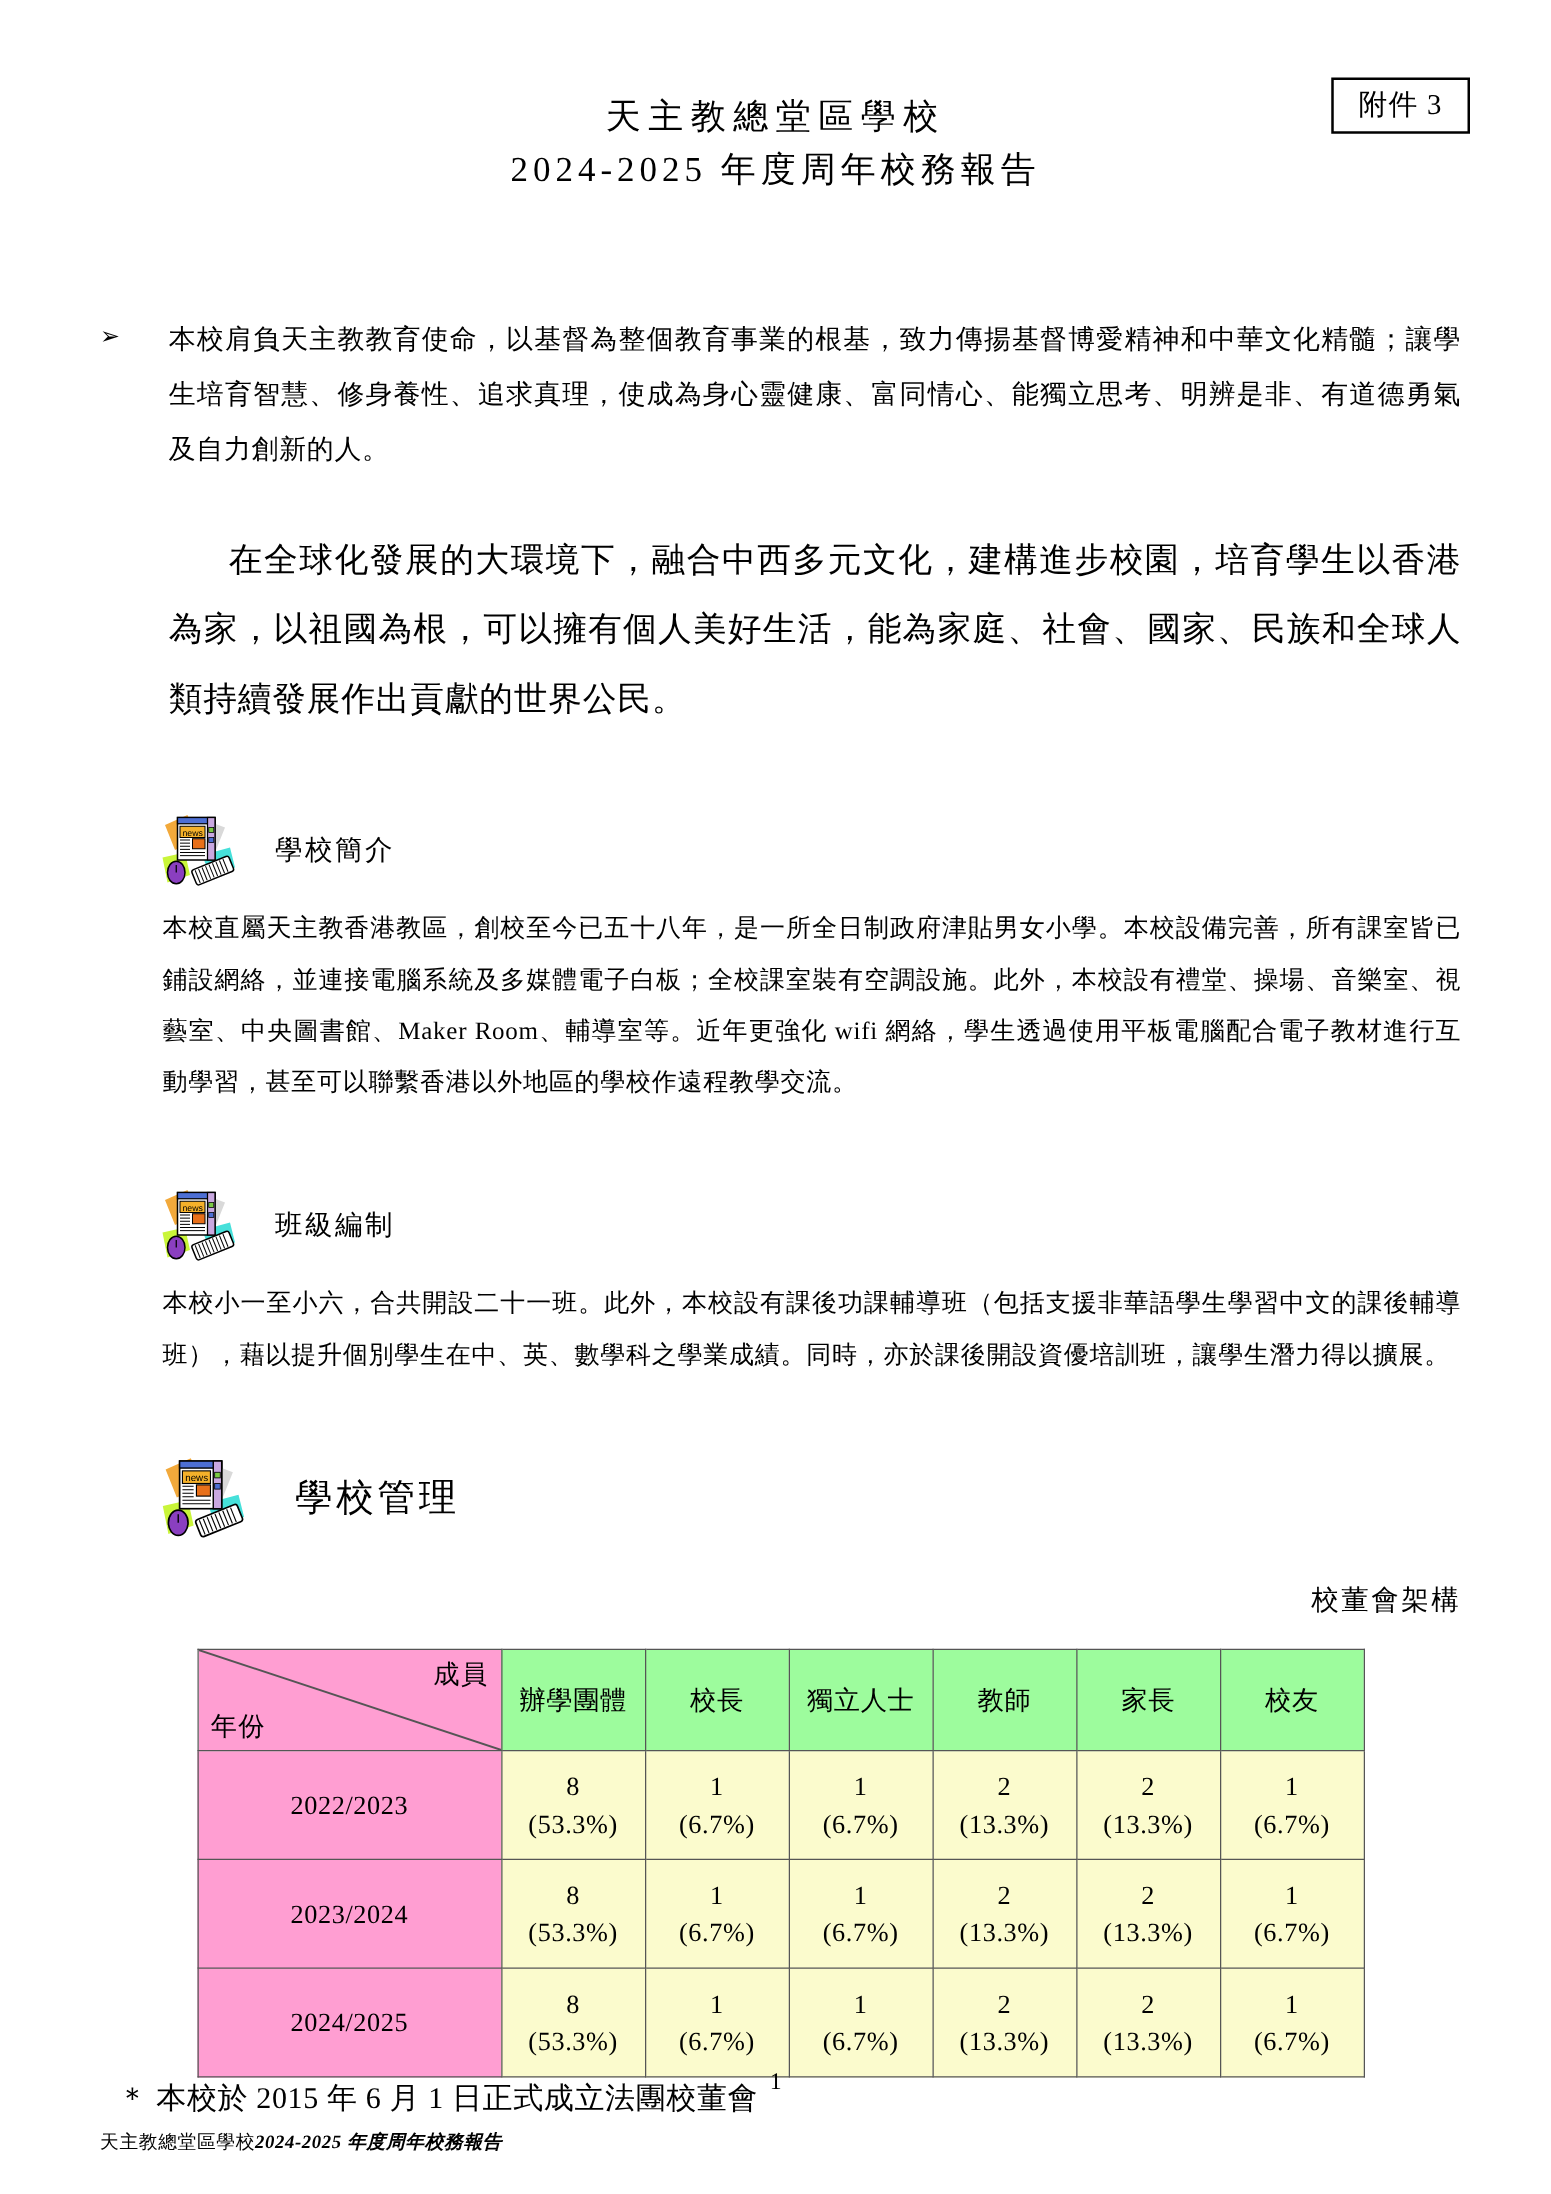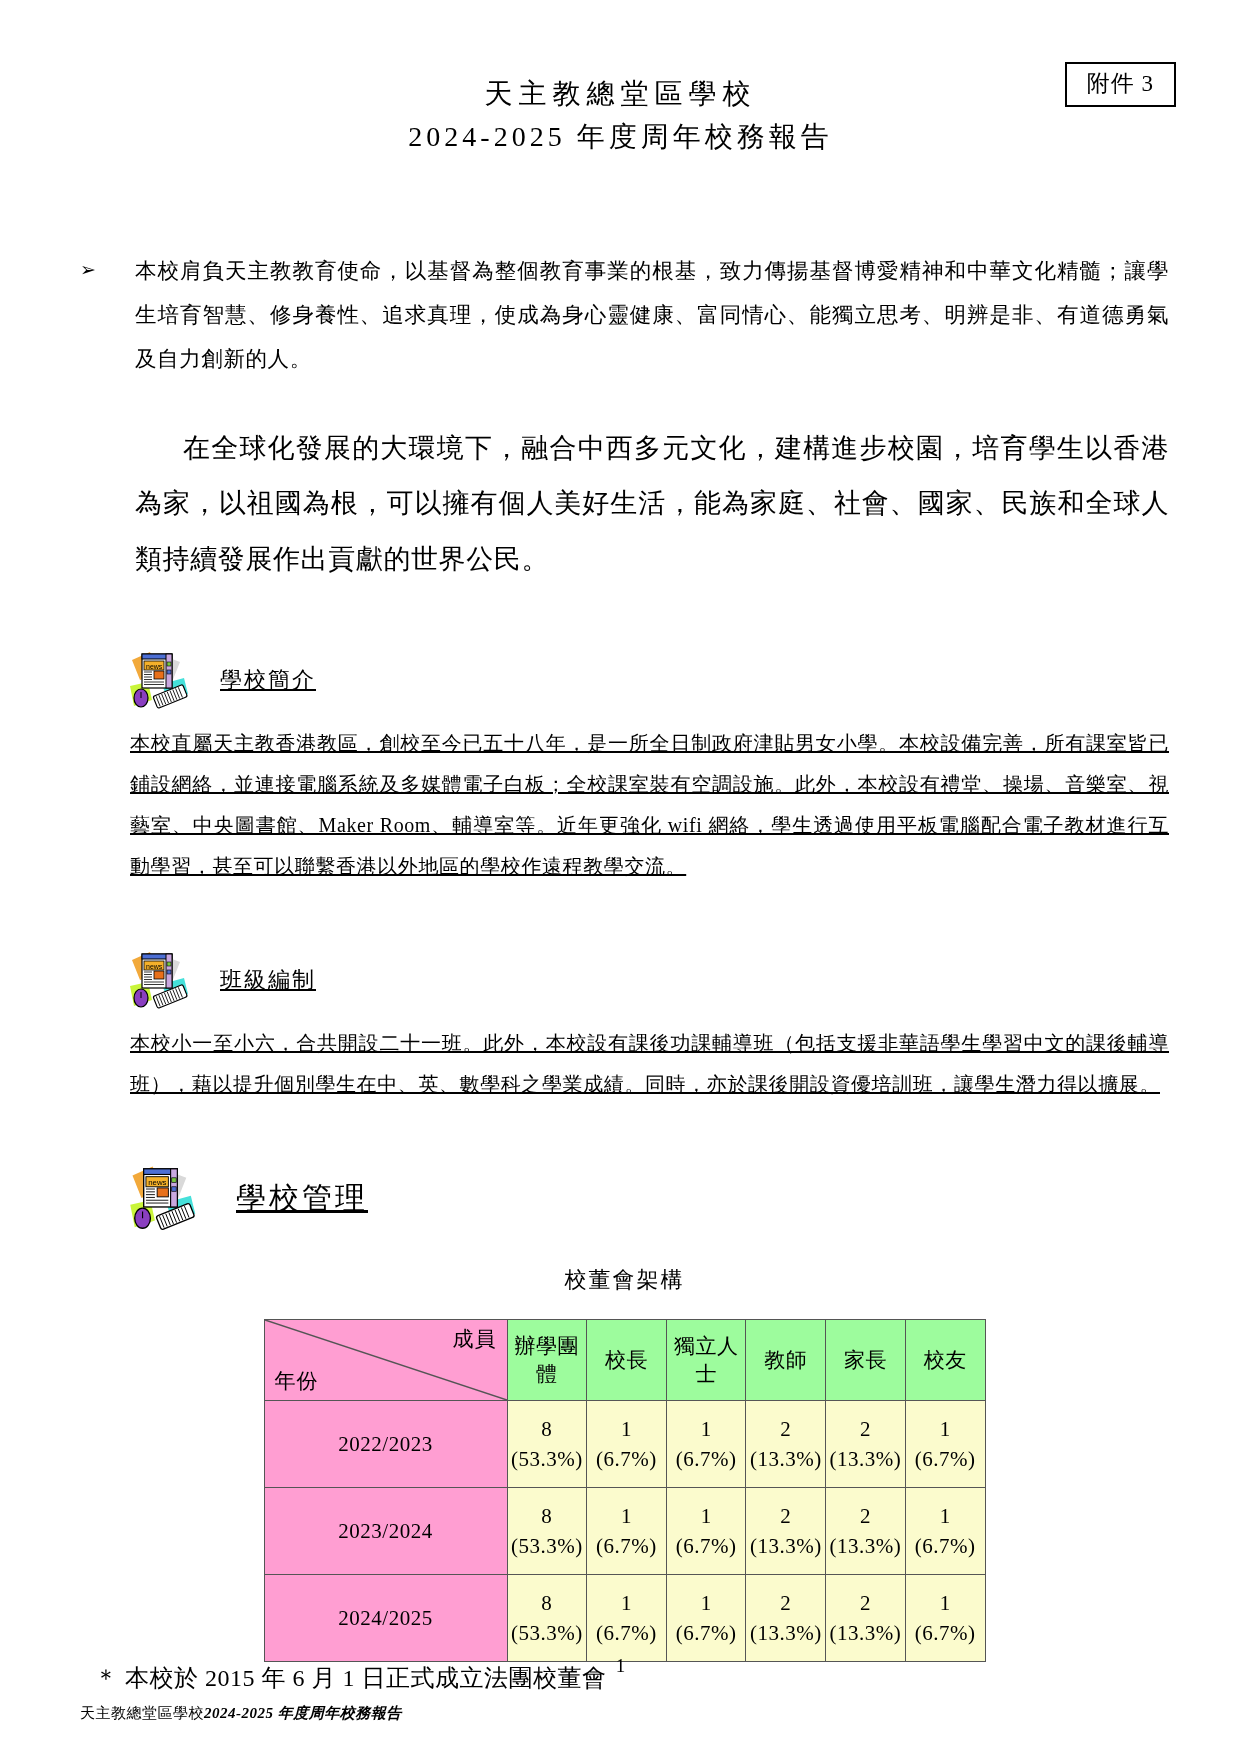--- a/index.html
+++ b/index.html
@@ -74,21 +74,20 @@
     text-align: justify;
     letter-spacing: 0.6px;
   }
 
   
   .section {
     position: relative;
     margin-top: 60px;
     padding-left: 48px;
     min-height: 66px;
-    text-decoration: underline;
   }
   .section .heading {
     position: relative;
     display: flex;
     align-items: center;
     height: 66px;
   }
   .section .heading-text {
     font-size: 22px;
     letter-spacing: 2px;
@@ -107,29 +106,29 @@
     letter-spacing: 0.6px;
     padding-left: 2px;
   }
 
   
   .news-icon { width: 66px; height: 64px; flex: 0 0 auto; display:block; }
   .section.big .news-icon { width: 74px; height: 72px; }
 
   
   .table-title {
-    text-align: center;
+    text-align: right;
     font-size: 22px;
     letter-spacing: 2px;
     margin-top: 34px;
   }
   table.board {
     border-collapse: collapse;
     margin: 24px auto 0 auto;
-    width: 722px;
+    width: 934px;
     table-layout: fixed;
   }
   table.board td, table.board th {
     border: 1px solid #555555;
     text-align: center;
     vertical-align: middle;
     font-size: 21px;
     font-weight: normal;
     padding: 4px 2px;
     letter-spacing: 0.5px;

